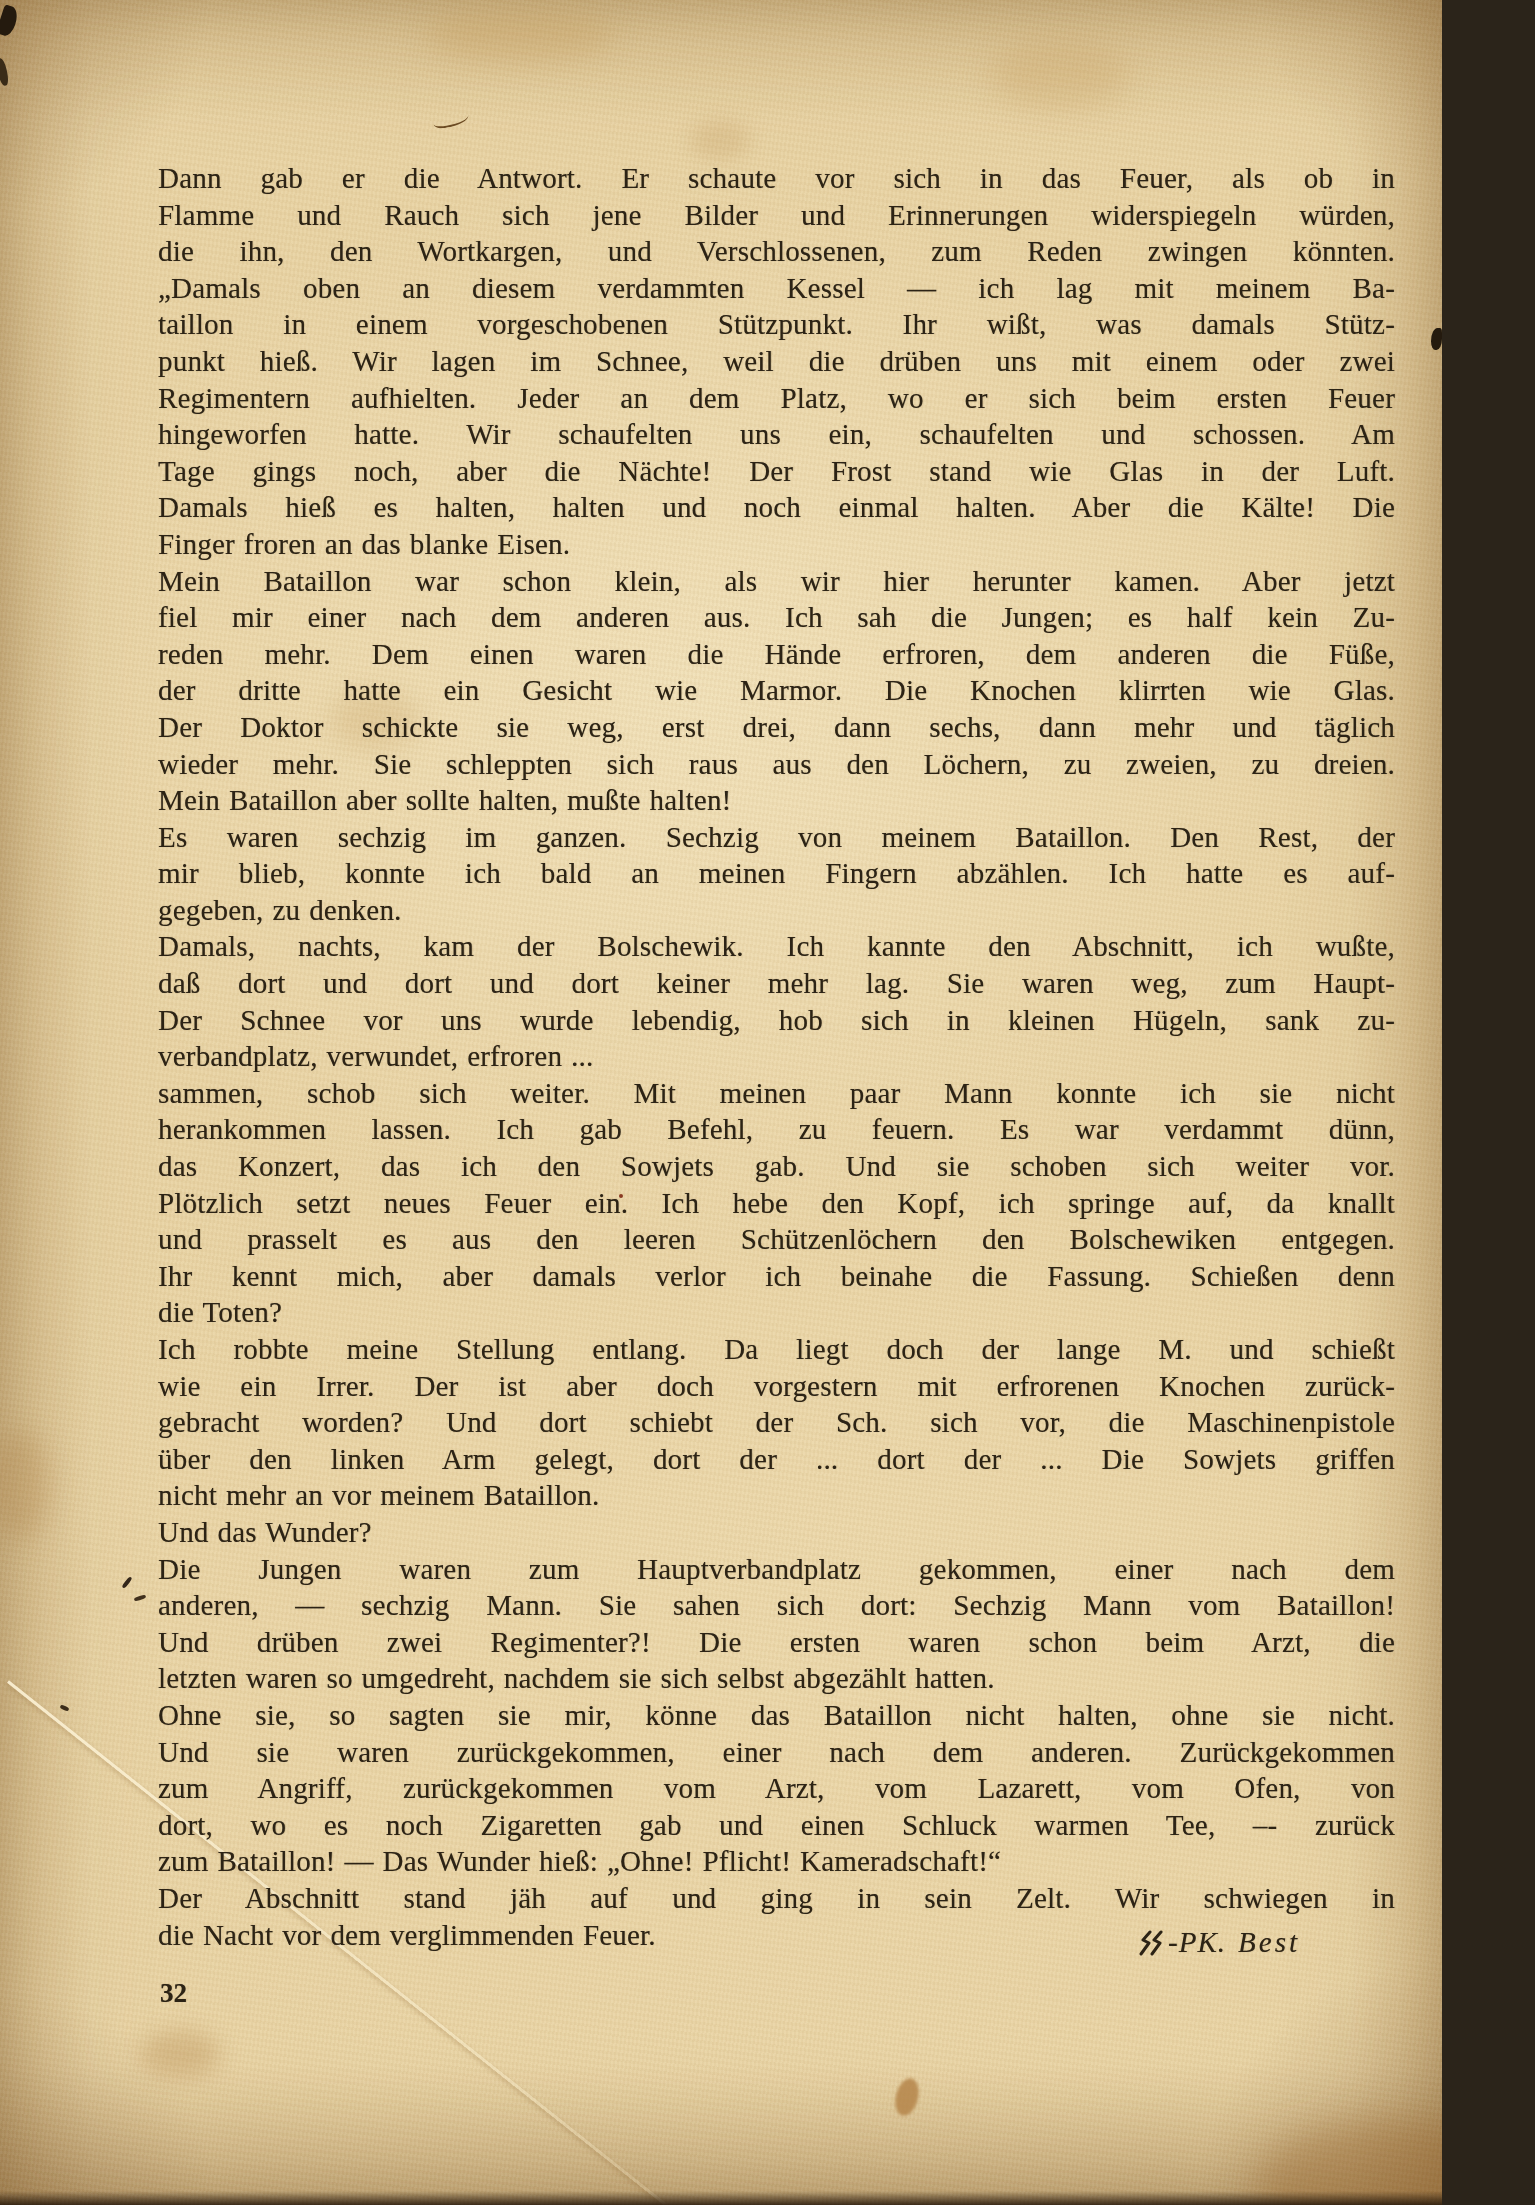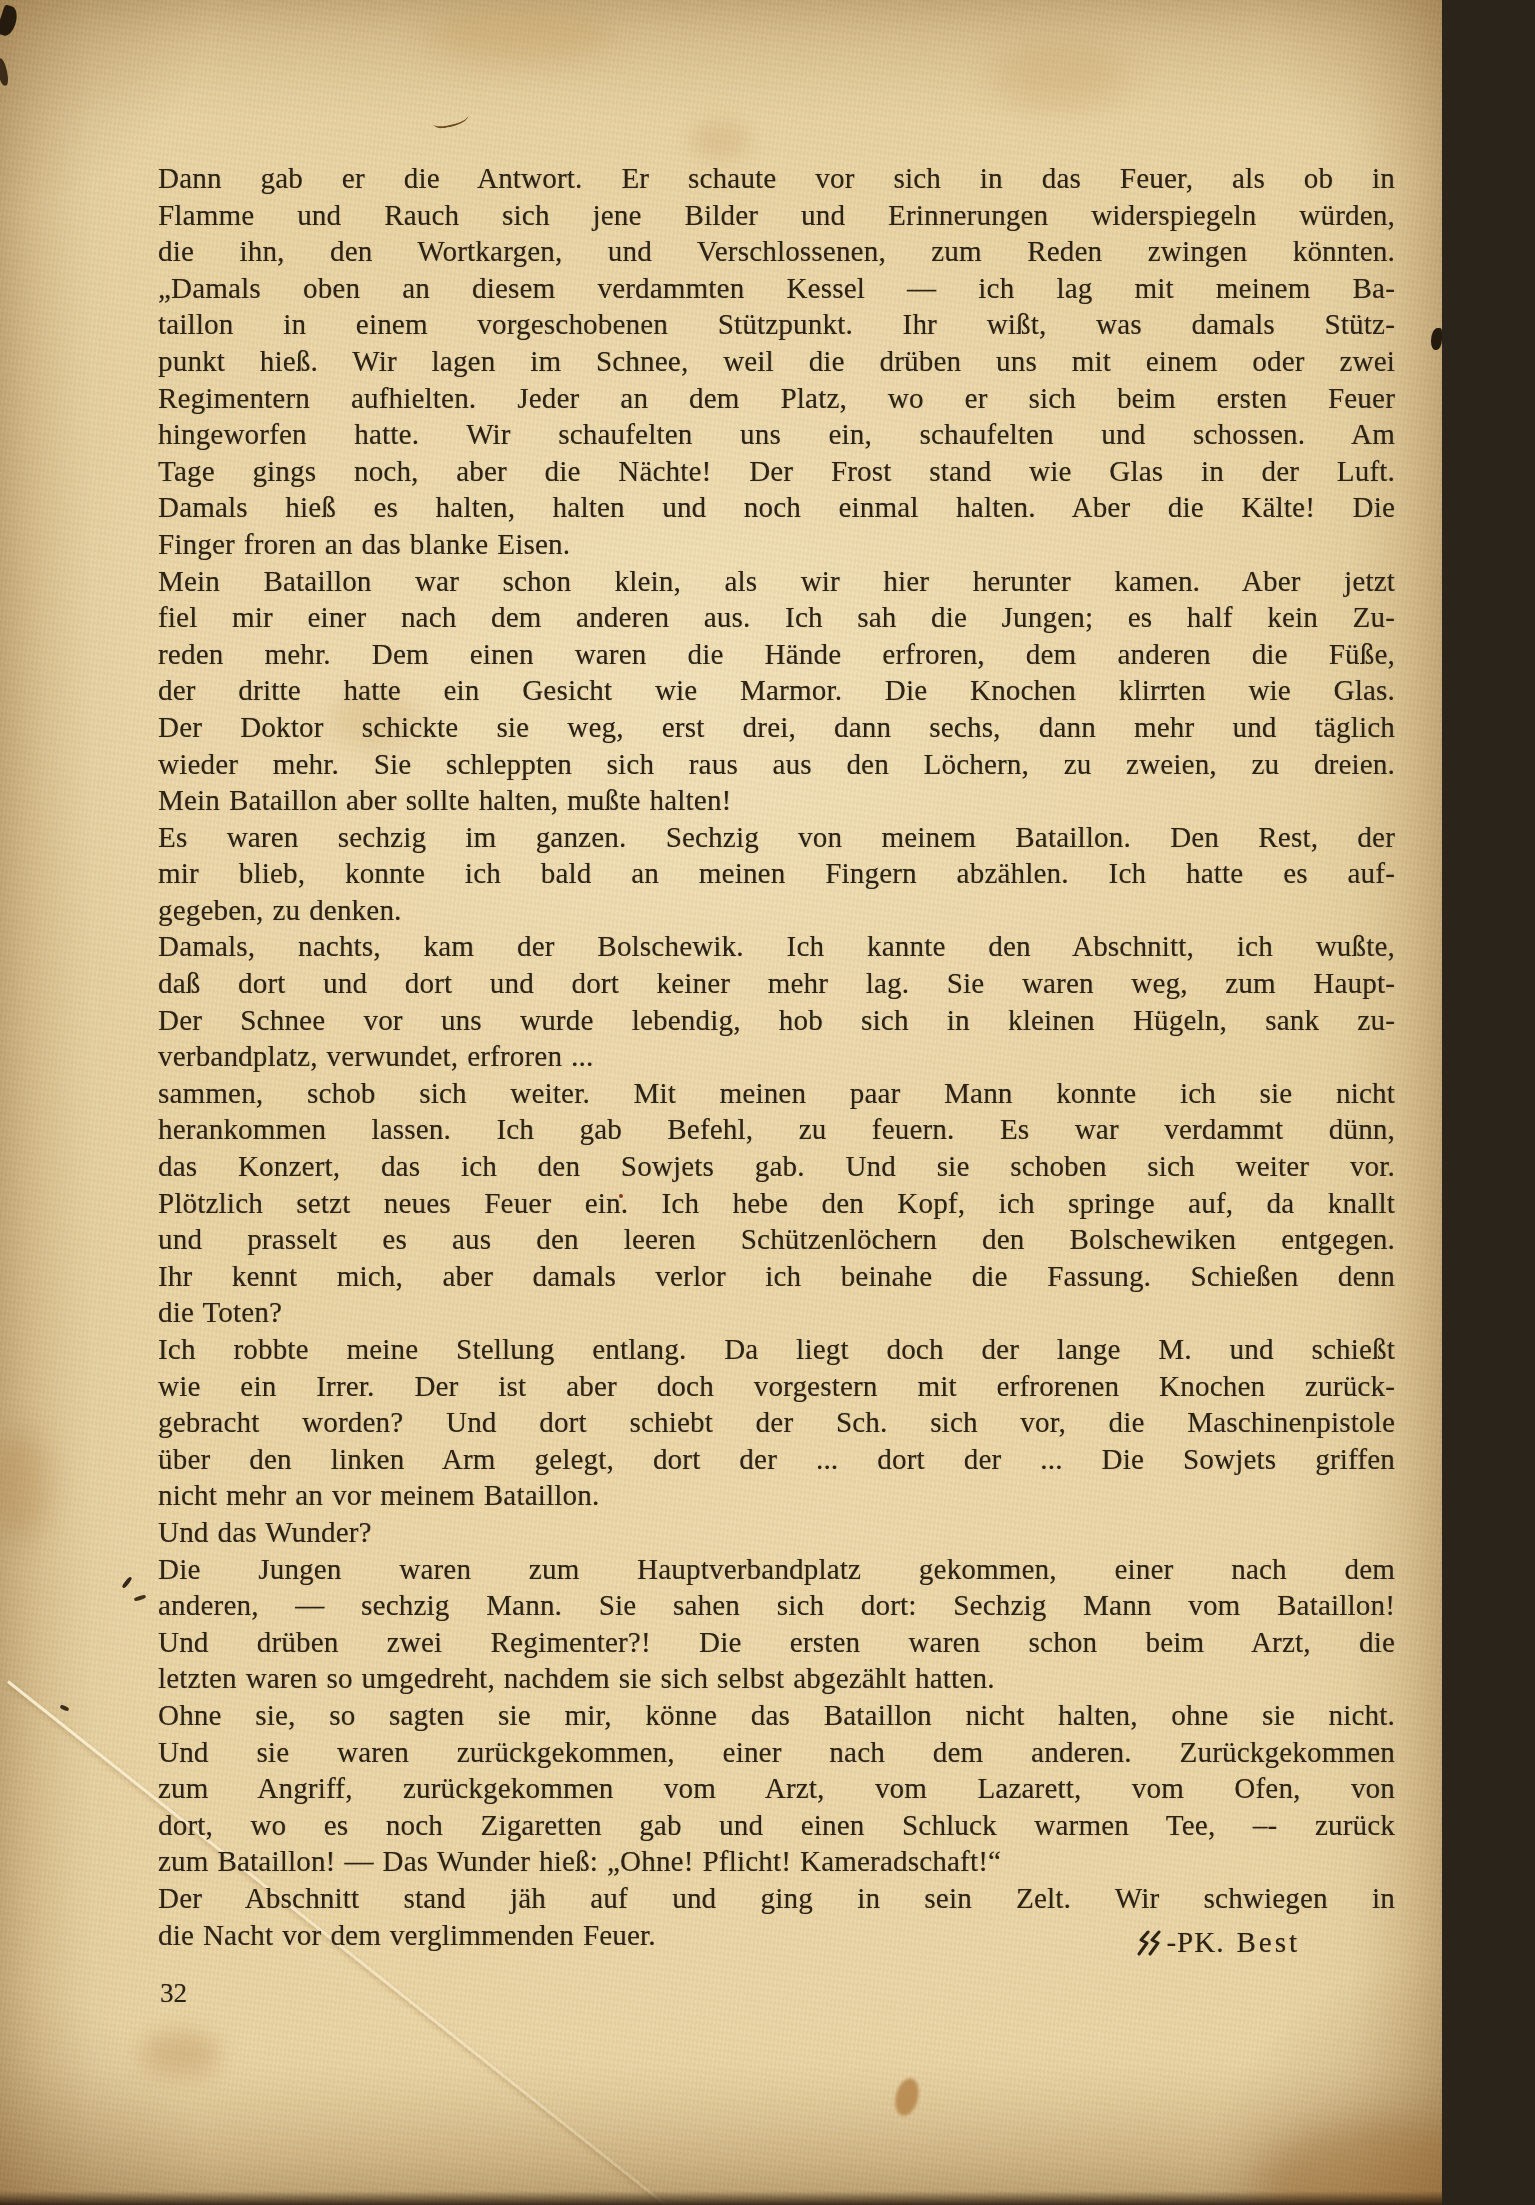--- a/index.html
+++ b/index.html
@@ -37,30 +37,31 @@
     font-size:29px;line-height:36.6px;
     letter-spacing:0.2px;word-spacing:1.5px;
     text-align:justify;text-align-last:justify;
     white-space:normal;
     text-shadow:0.3px 0.4px 0.7px rgba(44,35,21,0.45);
   }
   .line.pend{text-align-last:left;}
   .signature{
     position:absolute;right:142px;top:1926px;
     display:flex;align-items:center;gap:2px;
-    color:#2c2315;font-size:29px;
+    color:#2c2315;font-size:29px;font-style:italic;
     text-shadow:0.3px 0.4px 0.7px rgba(44,35,21,0.45);
   }
   .signature .unit{letter-spacing:1px;}
   .signature .author{letter-spacing:3px;margin-left:10px;text-align:right;}
   .runes{display:inline-block;width:26px;height:26px;margin-right:1px;}
   .page-number{
     position:absolute;left:160px;top:1978px;
     font-size:27px;color:#2c2315;
     text-shadow:0.3px 0.4px 0.7px rgba(44,35,21,0.45);
+    font-weight:bold;
   }
   
   .stain{position:absolute;border-radius:50%;pointer-events:none;}
   .stain.s1{left:425px;top:8px;width:190px;height:55px;background:rgba(195,155,92,0.30);filter:blur(14px);}
   .stain.s2{left:990px;top:40px;width:140px;height:70px;background:rgba(198,158,96,0.28);filter:blur(15px);}
   .stain.s3{left:-10px;top:1430px;width:60px;height:110px;background:rgba(165,120,60,0.26);filter:blur(13px);}
   .stain.s4{left:140px;top:2030px;width:80px;height:48px;background:rgba(172,127,66,0.30);filter:blur(11px);}
   .stain.s5{left:1255px;top:2120px;width:280px;height:130px;background:rgba(150,100,45,0.34);filter:blur(18px);}
   .stain.s6{left:896px;top:2078px;width:22px;height:38px;background:#b5854a;opacity:0.85;filter:blur(1.5px);transform:rotate(14deg);}
   .stain.s7{left:330px;top:690px;width:90px;height:60px;background:rgba(190,148,85,0.22);filter:blur(12px);}

